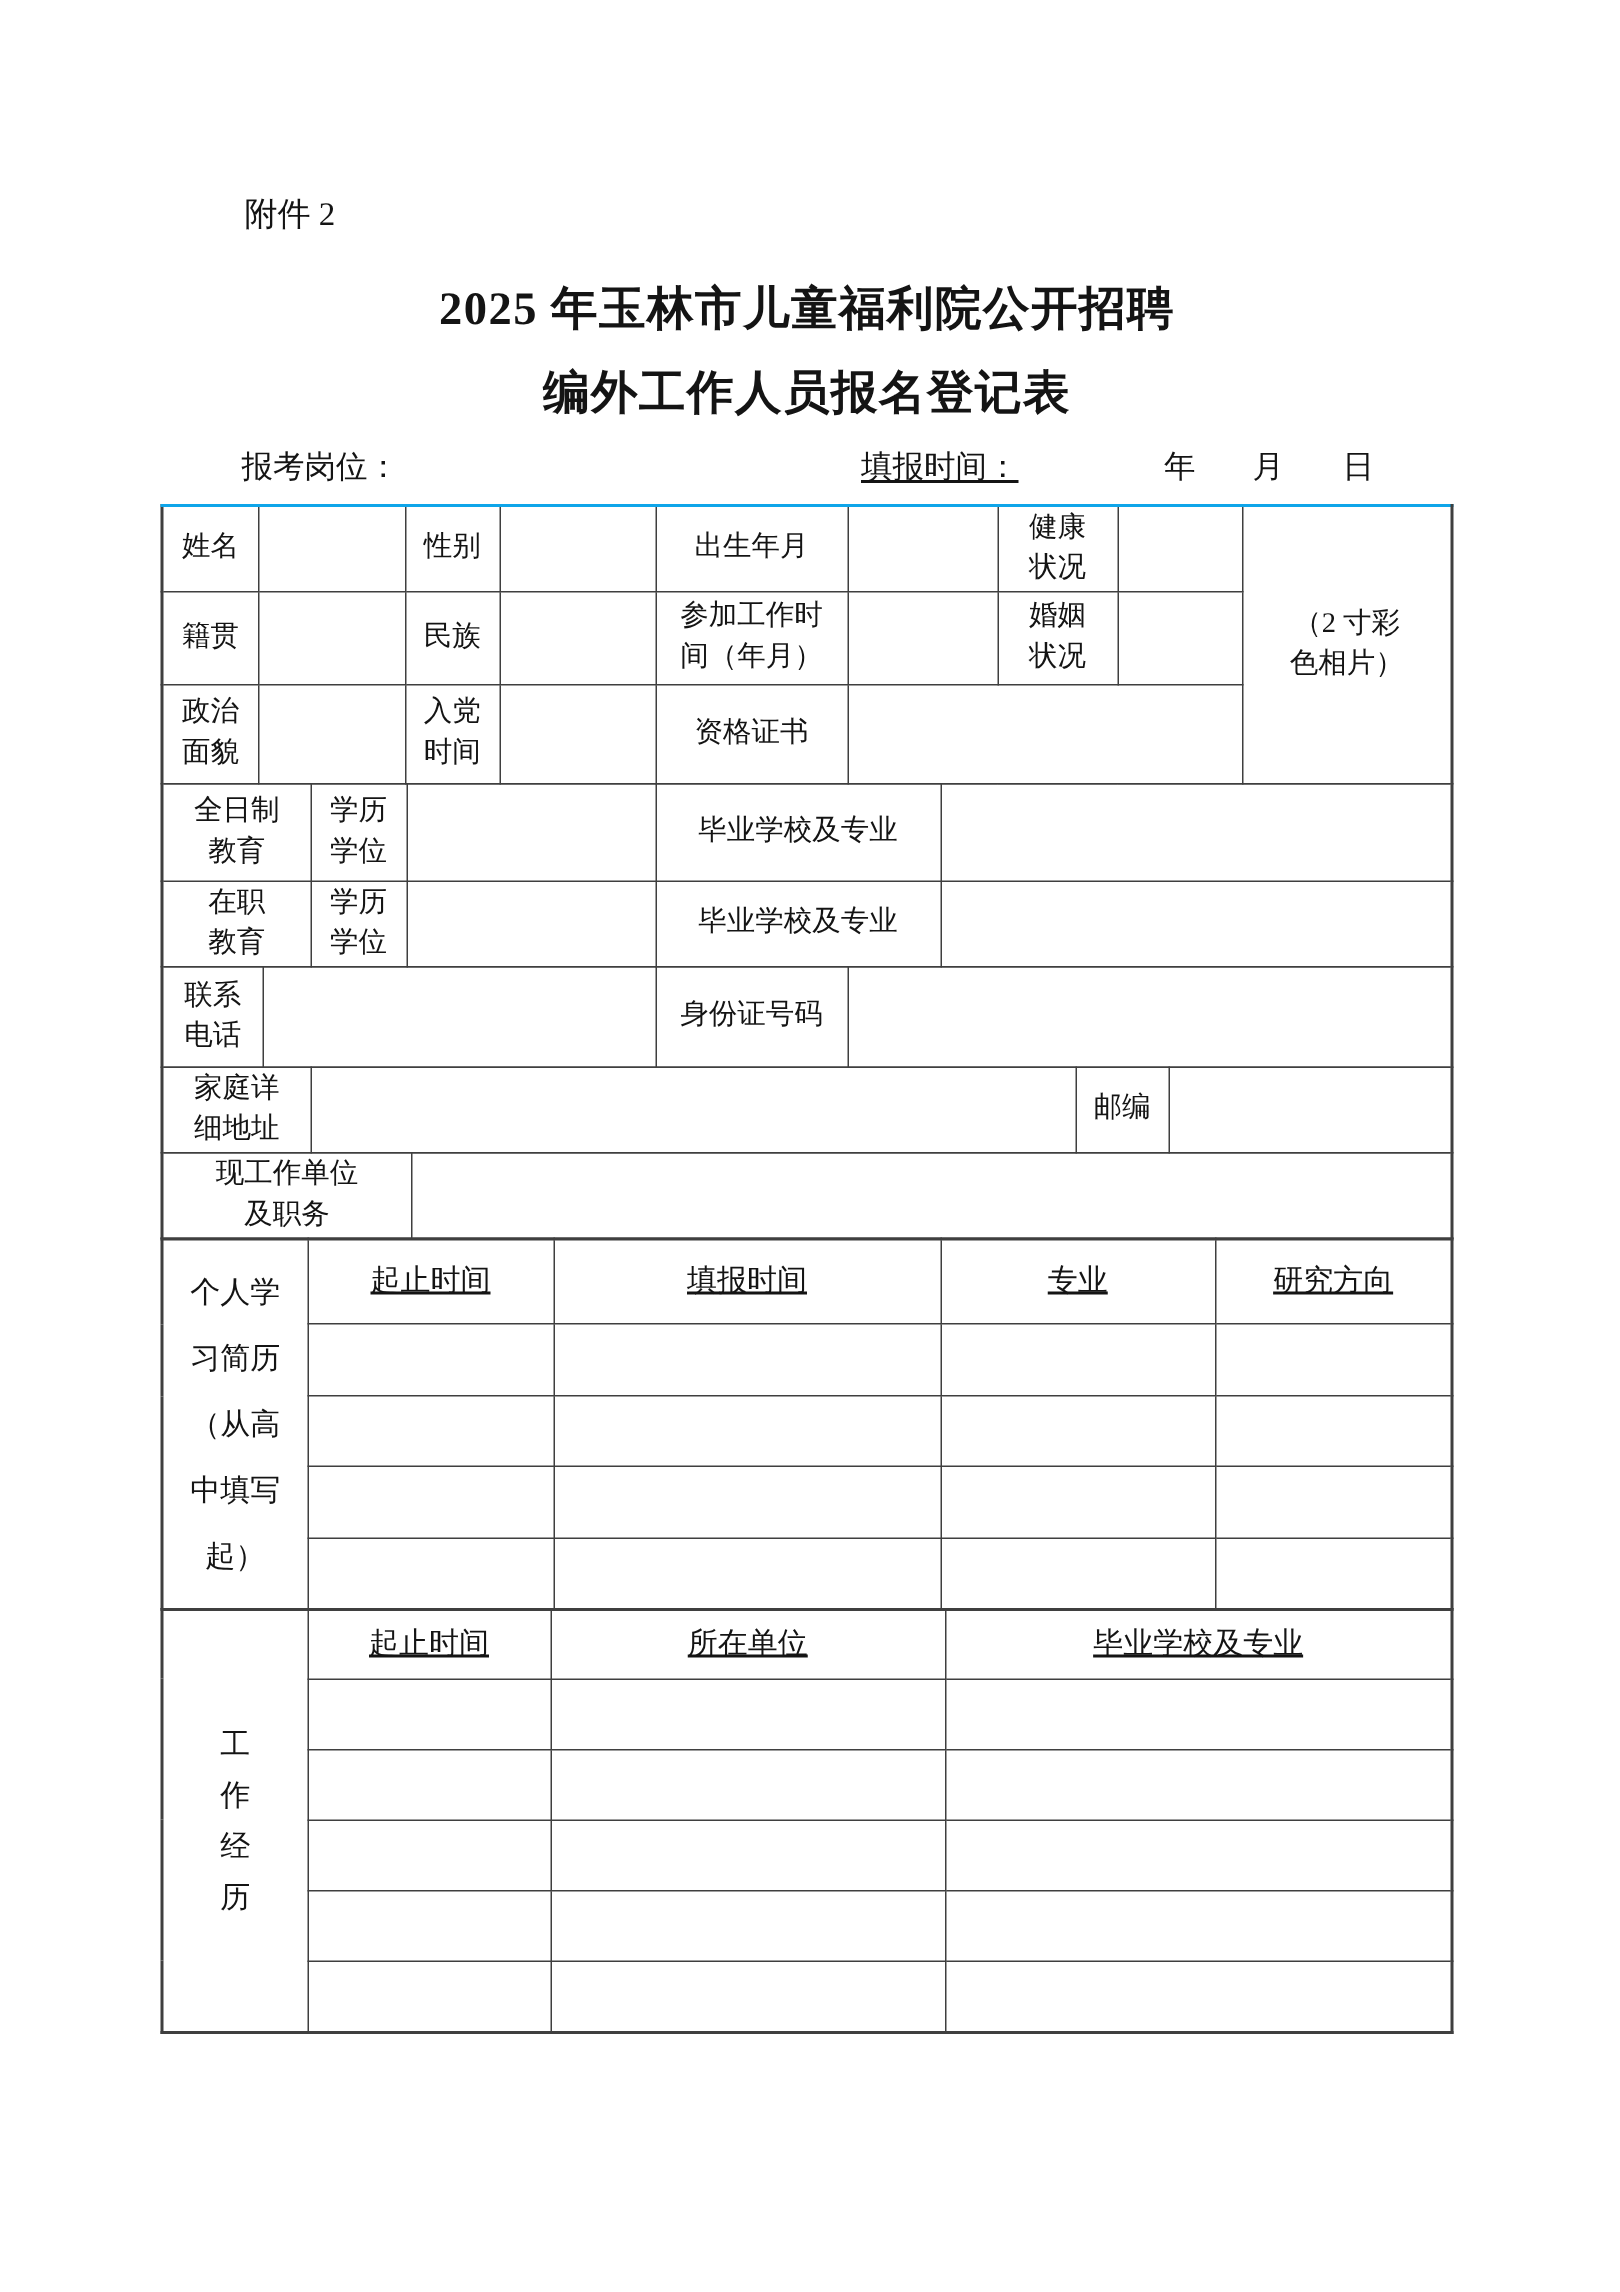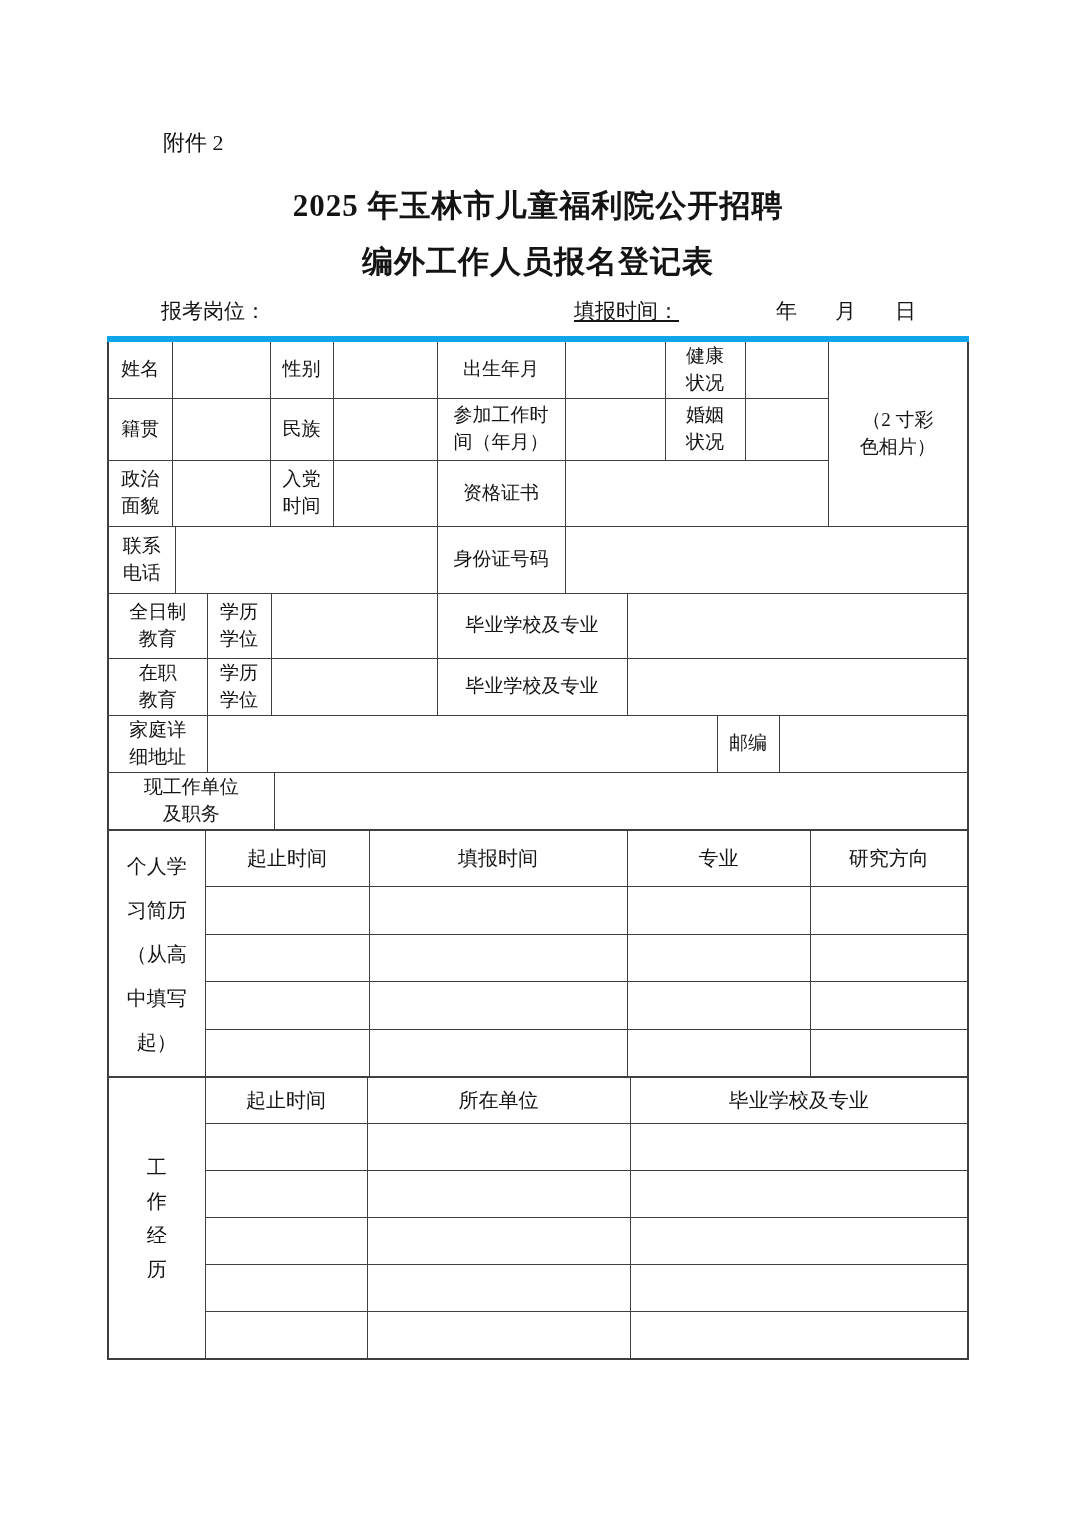--- a/index.html
+++ b/index.html
@@ -30,33 +30,33 @@
   .m-yr   { left:672px; }
   .m-mo   { left:731px; }
   .m-dy   { left:791px; }
 
   .tables { position:absolute; left:107px; top:337px; width:862px; }
   table {
     border-collapse:collapse; table-layout:fixed; width:860px;
     margin-top:-1px;
     border-left:2px solid #3f3f3f; border-right:2px solid #3f3f3f;
   }
-  table.first { border-top:6px solid #0ea5e9; }
+  table.first { border-top:2px solid #0ea5e9; }
   table.last  { border-bottom:2px solid #3f3f3f; }
   table.sect  { border-top:2px solid #3f3f3f; }
   td {
     border:1px solid #3f3f3f;
     font-size:19px; line-height:1.42;
     text-align:center; vertical-align:middle;
     white-space:pre-line; padding:1px 2px;
     overflow:hidden;
   }
   td.vlabel  { line-height:44px; font-size:20px; }
   td.vlabel2 { line-height:34px; font-size:20px; }
-  td.hdr { font-size:20px; }
+  td.hdr { font-size:20px;text-decoration:underline; }
 </style>
 </head>
 <body>
 
 <div class="page">
 
   <div class="attachment">附件 2</div>
 
   <div class="title">
     <div>2025 年玉林市儿童福利院公开招聘</div>
@@ -119,38 +119,20 @@
 时间</td>
         <td></td>
         <td>资格证书</td>
         <td colspan="3"></td>
       </tr>
     </tbody>
       </table>
 
     <table>
       <colgroup>
-        <col style="width:67px">
-          <col style="width:262px">
-        <col style="width:128px">
-          <col style="width:403px">
-      </colgroup>
-      <tbody>
-          <tr style="height:67px">
-        <td>联系
-电话</td>
-        <td></td>
-        <td>身份证号码</td>
-        <td></td>
-      </tr>
-    </tbody>
-      </table>
-
-    <table>
-      <colgroup>
         <col style="width:99px">
           <col style="width:64px">
           <col style="width:166px">
         <col style="width:190px">
           <col style="width:341px">
       </colgroup>
       <tbody>
           <tr style="height:65px">
         <td>全日制
 教育</td>
@@ -160,20 +142,38 @@
         <td>毕业学校及专业</td>
         <td></td>
       </tr>
       <tr style="height:57px">
         <td>在职
 教育</td>
         <td>学历
 学位</td>
         <td></td>
         <td>毕业学校及专业</td>
+        <td></td>
+      </tr>
+    </tbody>
+      </table>
+
+    <table>
+      <colgroup>
+        <col style="width:67px">
+          <col style="width:262px">
+        <col style="width:128px">
+          <col style="width:403px">
+      </colgroup>
+      <tbody>
+          <tr style="height:67px">
+        <td>联系
+电话</td>
+        <td></td>
+        <td>身份证号码</td>
         <td></td>
       </tr>
     </tbody>
       </table>
 
     <table>
       <colgroup>
         <col style="width:99px">
           <col style="width:510px">
         <col style="width:62px">

